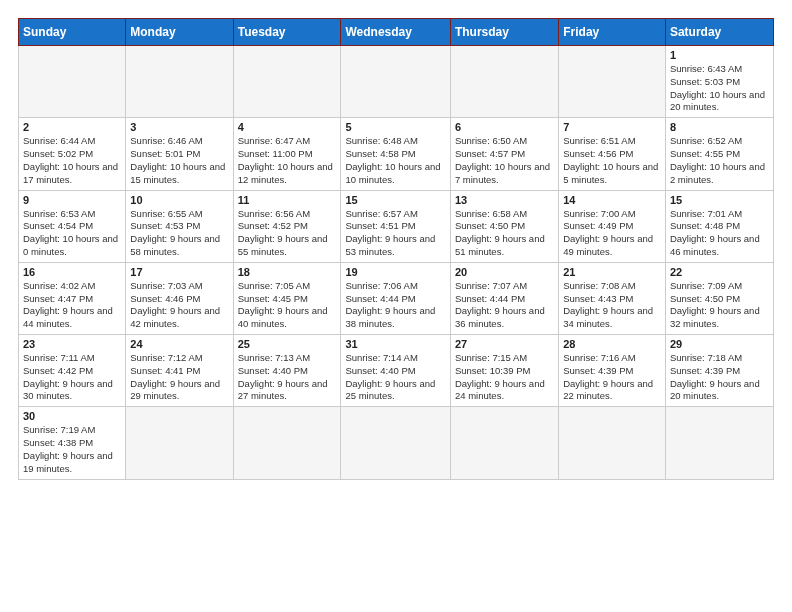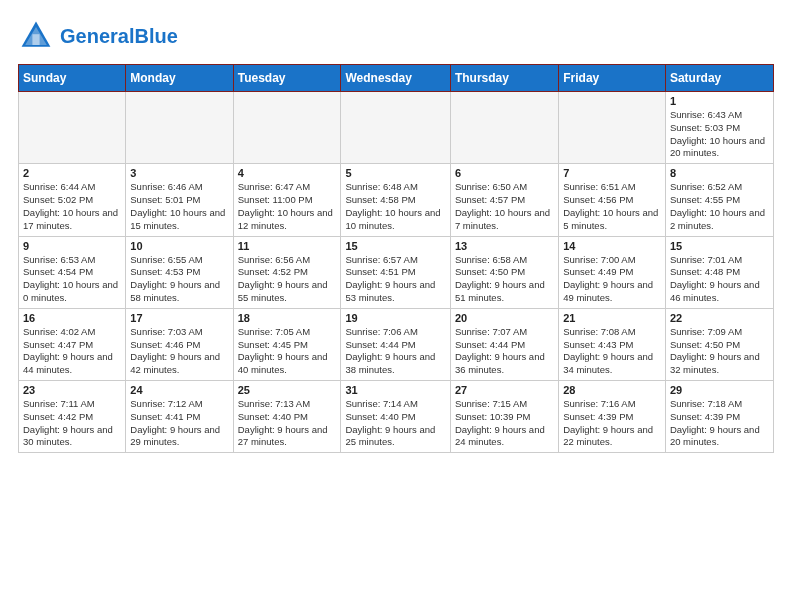--- a/index.html
+++ b/index.html
@@ -89,36 +89,20 @@
     .day-info {
       font-size: 9.5px;
       color: #333;
       line-height: 1.35;
     }
   </style>
 </head>
 <body>
 
 <div class="page">
-  <div class="header">
-    <div class="logo">
-      <svg class="logo-icon" viewBox="0 0 40 40">
-        <polygon points="20,4 36,32 4,32" fill="#1a73c8"></polygon>
-        <polygon points="20,10 32,30 8,30" fill="#fff" opacity="0.3"></polygon>
-        <rect x="16" y="18" width="8" height="12" fill="#fff" opacity="0.5"></rect>
-      </svg>
-      <div class="logo-text">
-        <span>General</span><span>Blue</span>
-      </div>
-    </div>
-    <div class="title-block">
-      <div class="month-title"></div>
-      <div class="subtitle"></div>
-    </div>
-  </div>
 
   <table class="calendar">
     <thead>
       <tr>
       <th>Sunday</th>
           <th>Monday</th>
           <th>Tuesday</th>
           <th>Wednesday</th>
           <th>Thursday</th>
           <th>Friday</th>
@@ -309,15 +293,29 @@
 Sunset: 4:39 PM
 Daylight: 9 hours and 22 minutes.</div>
           </td>
           <td>
             <span class="day-num">29</span>
             <div class="day-info">Sunrise: 7:18 AM
 Sunset: 4:39 PM
 Daylight: 9 hours and 20 minutes.</div>
           </td>
         </tr>
+        <tr>
+          <td>
+            <span class="day-num">30</span>
+            <div class="day-info">Sunrise: 7:19 AM
+Sunset: 4:38 PM
+Daylight: 9 hours and 19 minutes.</div>
+          </td>
+          <td class="empty"></td>
+          <td class="empty"></td>
+          <td class="empty"></td>
+          <td class="empty"></td>
+          <td class="empty"></td>
+          <td class="empty"></td>
+        </tr>
       </tbody>
   </table>
 </div>
 
 </body></html>

